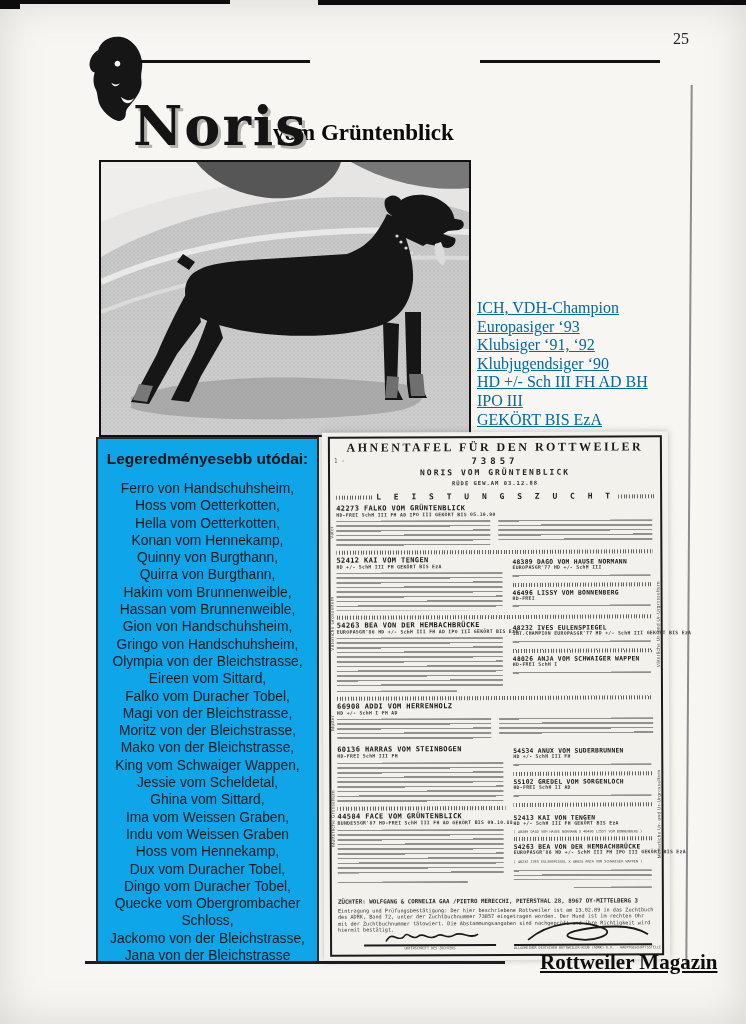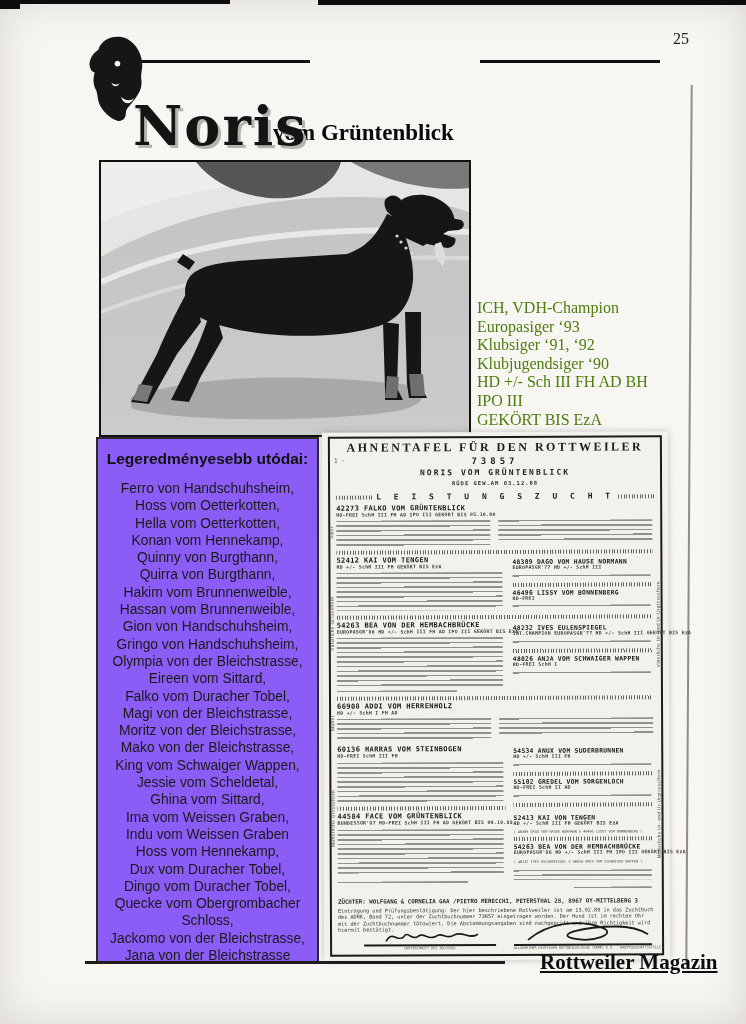--- a/index.html
+++ b/index.html
@@ -17,23 +17,23 @@
   .banner{background:#0a0a0a;color:#fff;display:flex;align-items:center;justify-content:center;
           font:27px "Liberation Serif",serif;}
   .pagenum{font:16px "Liberation Serif",serif;color:#222;}
 
   .title{font:bold 54px "DejaVu Serif",serif;color:#141414;letter-spacing:2px;
          text-shadow:3px 3px 0 #b7b4b0;}
   .subtitle{font:bold 23px "Liberation Serif",serif;color:#0a0a0a;}
 
   .photo-frame{border:2px solid #111;background:#cfcfcf;}
 
-  .ach{font:16px "Liberation Serif",serif;color:#4d7c0f;line-height:18.6px;white-space:pre-line;}
-
-  .offbox{background:#8b5cf6;border:2px solid #2a2a2a;text-align:center;}
+  .ach{font:16px "Liberation Serif",serif;color:#0369a1;line-height:18.6px;white-space:pre-line;text-decoration:underline;}
+
+  .offbox{background:#0ea5e9;border:2px solid #2a2a2a;text-align:center;}
   .offhead{font:bold 15.5px "Liberation Sans",sans-serif;color:#111;margin-top:11px;}
   .offlist{font:13.8px "Liberation Sans",sans-serif;color:#1a1a1a;line-height:17.3px;
            margin-top:12px;white-space:pre-line;}
 
   
   .pwrap{background:#f3f1ec;transform:rotate(-.25deg);
          box-shadow:0 0 6px rgba(90,85,80,.35);}
   .pframe{border:2px solid #1b1b1b;}
   .ptitle{font:bold 12px "Liberation Serif",serif;letter-spacing:2.5px;color:#1a1a1a;
           text-align:center;white-space:nowrap;}

